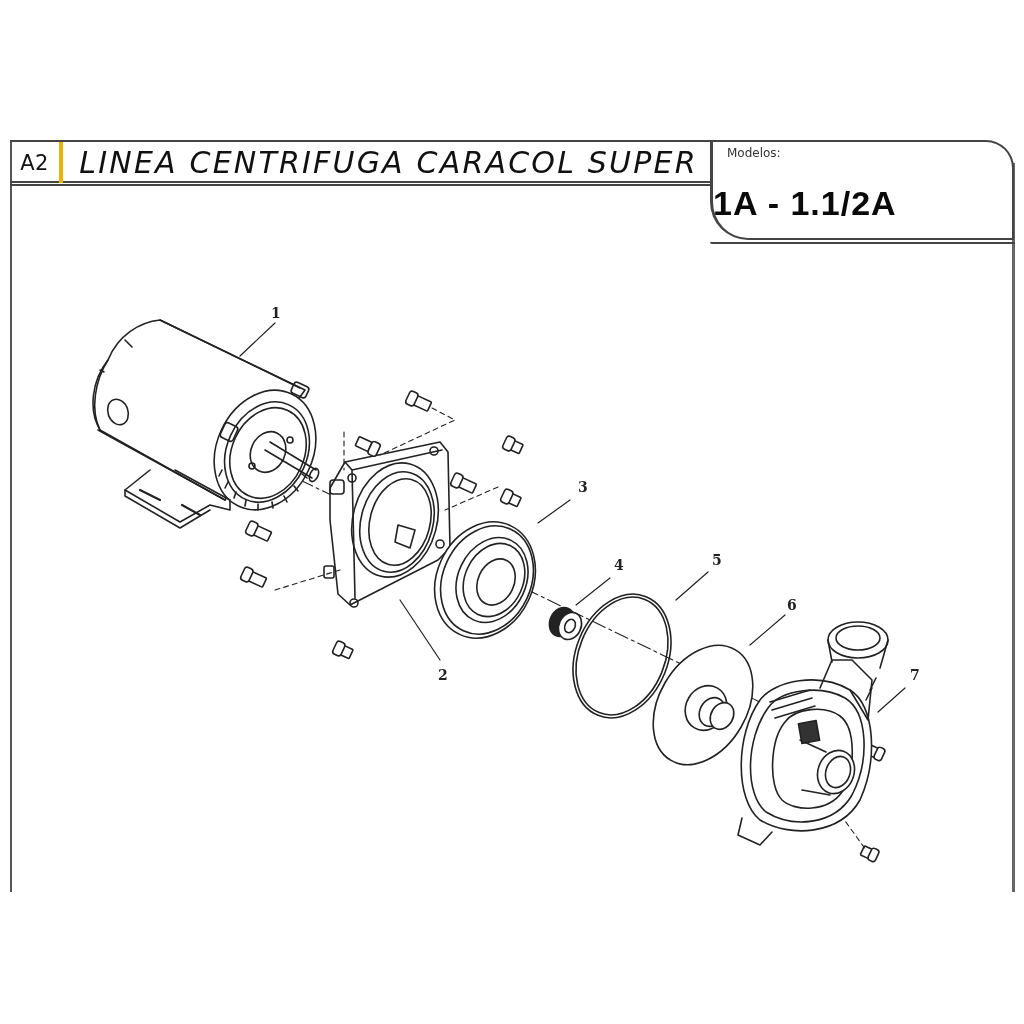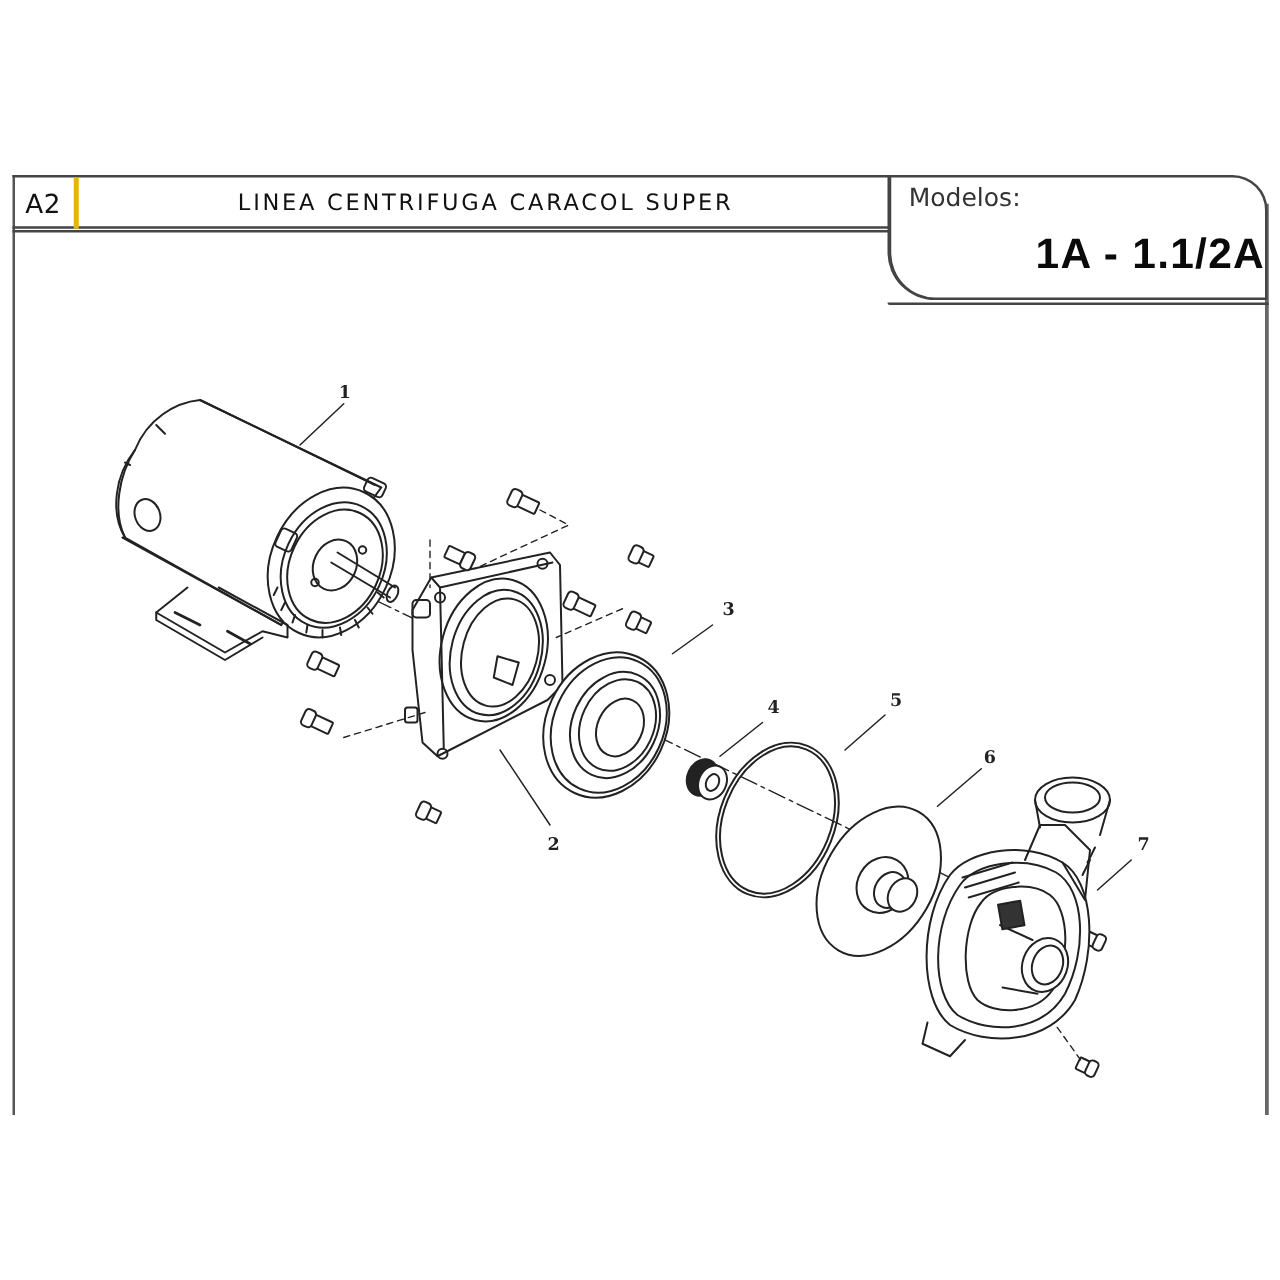--- a/index.html
+++ b/index.html
@@ -10,27 +10,27 @@
   .frame-right { position:absolute; left:1002px; top:23px; width:3px; height:729px; background:#666; }
   .title-bar { position:absolute; left:0; top:0; width:704px; height:43px;
                border-top:2px solid #444; border-bottom:2px solid #444; box-sizing:border-box; }
   .title-bar-under { position:absolute; left:0; top:44px; width:704px; height:2px; background:#444; }
   .sheet-code { position:absolute; left:0; top:0; width:53px; height:41px;
                 border-right:4px solid #eab308; box-sizing:border-box;
                 display:flex; align-items:center; justify-content:center;
                 font-size:21px; letter-spacing:0.5px; }
   .sheet-title { position:absolute; left:53px; top:0; width:651px; height:41px;
                  display:flex; align-items:center; justify-content:center;
-                 font-size:18px; letter-spacing:2.2px; }
+                 font-size:30px; letter-spacing:2.2px;font-style:italic; }
   .models-box { position:absolute; left:700px; top:0; width:304px; height:100px;
                 border:2px solid #444; border-left-width:3px; border-radius:0 28px 0 38px;
                 border-top:2px solid #444; box-sizing:border-box; background:#fff; }
   .models-box::after { content:""; position:absolute; left:-3px; right:-3px; bottom:-6px; height:2px; background:#444; border-radius:0 0 0 40px; }
-  .models-label { position:absolute; left:14px; top:4px; font-size:20px; color:#333; }
-  .models-value { position:absolute; left:0; width:100%; top:42px; text-align:right;
+  .models-label { position:absolute; left:14px; top:4px; font-size:12px; color:#333; }
+  .models-value { position:absolute; left:0; width:100%; top:42px; text-align:left;
                   font-family:"Liberation Sans", sans-serif; font-weight:bold; font-size:34px;
                   letter-spacing:1px; color:#0a0a0a; }
   .drawing { position:absolute; left:0; top:0; }
   .callout { font-family:"DejaVu Serif", serif; font-size:14px; font-weight:bold; fill:#222; }
 </style>
 </head>
 <body>
 
 <div class="sheet">
   <div class="frame-left"></div>

